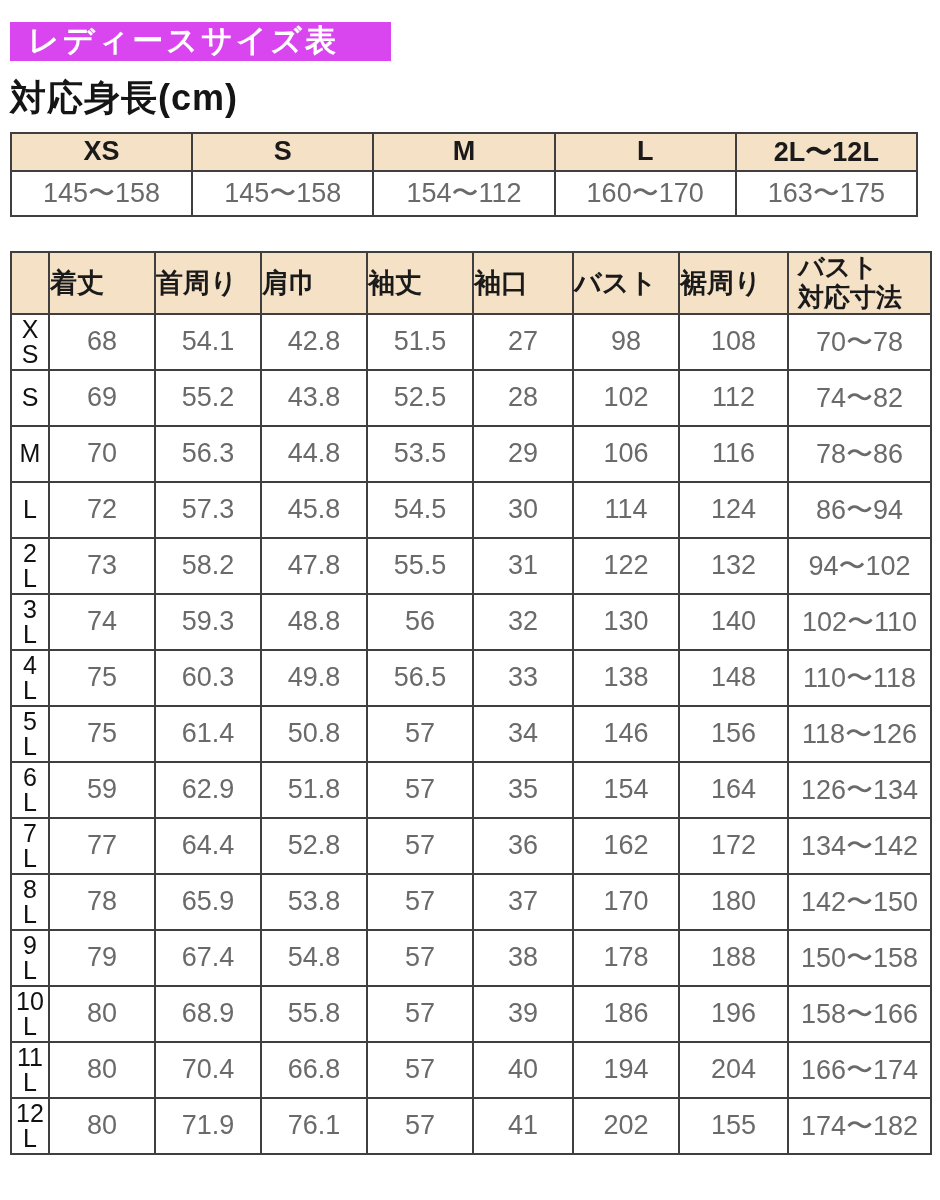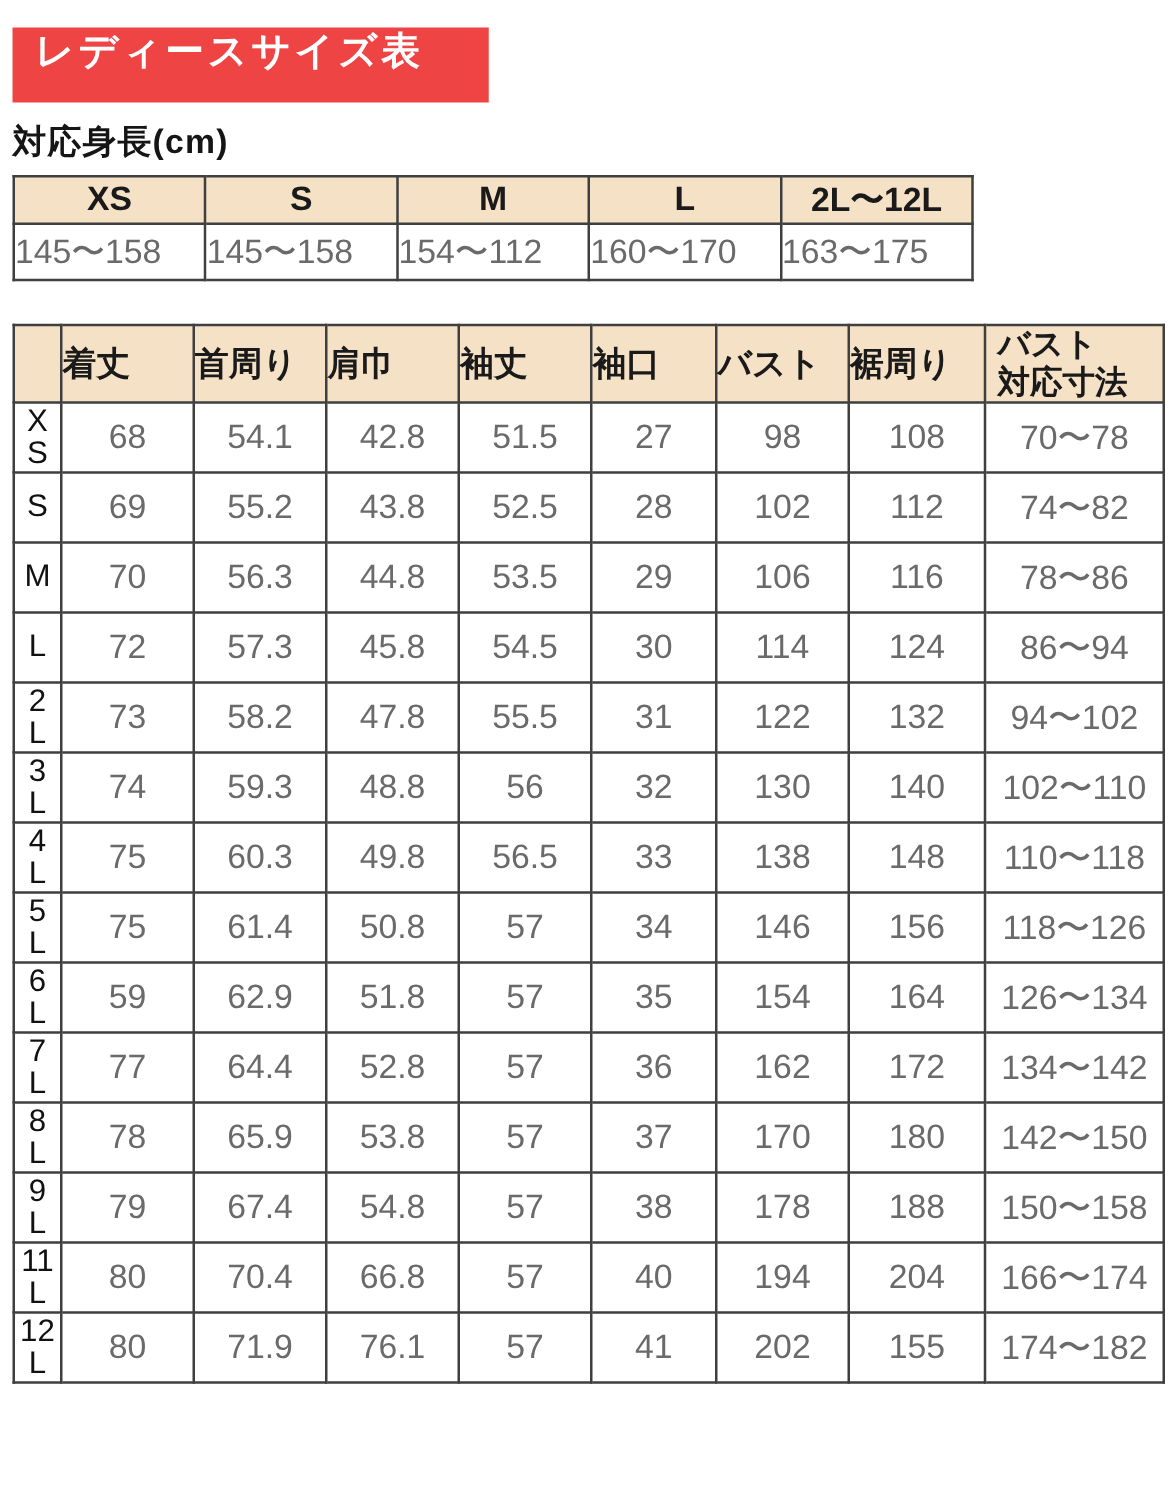--- a/index.html
+++ b/index.html
@@ -5,57 +5,58 @@
   html,body { margin:0; padding:0; background:#ffffff; }
   body {
     width:940px; height:1200px;
     font-family:"Liberation Sans","DejaVu Sans",sans-serif;
     -webkit-font-smoothing:antialiased;
   }
   .wrap { padding:22px 10px 0 10px; }
 
   .title-bar {
     display:inline-block;
-    background:#ef4444;
+    background:#d946ef;
     color:#ffffff;
     font-size:31px;
     font-weight:bold;
     letter-spacing:3px;
-    padding:3px 52px 24px 18px;
+    padding:3px 52px 3px 18px;
     line-height:1.05;
   }
 
   .subtitle {
-    font-size:27px;
+    font-size:36px;
     font-weight:bold;
     color:#151515;
     margin:13px 0 9px 0;
     letter-spacing:1px;
   }
 
   table {
     border-collapse:collapse;
-    width:769px;
+    width:908px;
     table-layout:fixed;
   }
   th, td { border:2px solid #3f3f3f; box-sizing:border-box; }
 
   
   .height-table thead th {
     background:#f5e1c6;
     color:#1a1a1a;
     font-size:27px;
     font-weight:bold;
     text-align:center;
     height:34px;
     padding:0;
   }
   .height-table tbody td {
     color:#6a6a6a;
     font-size:27px;
+    text-align:center;
     height:45px;
     padding:0;
   }
 
   
   .size-table { margin-top:34px; }
   .size-table thead th {
     background:#f5e1c6;
     color:#1a1a1a;
     font-size:27px;
@@ -283,20 +284,32 @@
         <td>79</td>
         <td>67.4</td>
         <td>54.8</td>
         <td>57</td>
         <td>38</td>
         <td>178</td>
         <td>188</td>
         <td>150〜158</td>
       </tr>
         <tr>
+        <th class="row-label">10
+L</th>
+        <td>80</td>
+        <td>68.9</td>
+        <td>55.8</td>
+        <td>57</td>
+        <td>39</td>
+        <td>186</td>
+        <td>196</td>
+        <td>158〜166</td>
+      </tr>
+        <tr>
         <th class="row-label">11
 L</th>
         <td>80</td>
         <td>70.4</td>
         <td>66.8</td>
         <td>57</td>
         <td>40</td>
         <td>194</td>
         <td>204</td>
         <td>166〜174</td>

